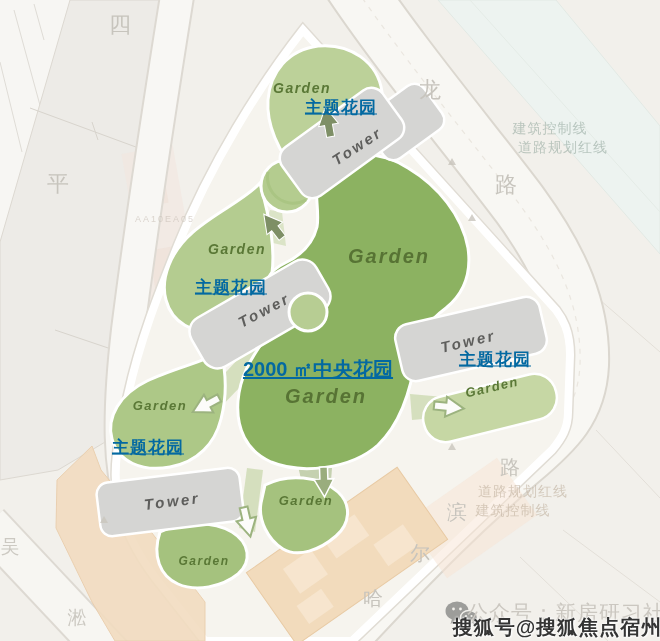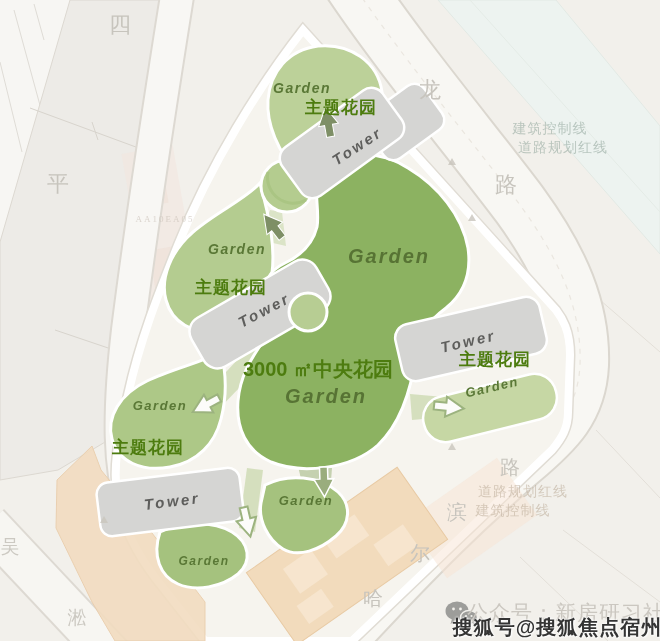--- a/index.html
+++ b/index.html
@@ -14,21 +14,21 @@
   .st2 { font-size:20px; }
   .st3 { font-size:19px; color:#ccc9c2; }
   .an  { color:rgba(148,168,158,.6); font-size:14px; letter-spacing:1px; }
   .an-warm { color:rgba(186,170,150,.55); }
   .an-code { color:rgba(203,194,184,.65); font-size:9px; letter-spacing:2px; }
   .gd  { color:#5a7836; font-size:14px; font-style:italic; font-weight:600; letter-spacing:1.5px; }
   .gd-big { font-size:20px; color:#577334; letter-spacing:2px; }
   .gd-sm  { font-size:13px; }
   .gd-xs  { font-size:12px; }
   .tw  { color:#5e5e5c; font-size:15px; font-style:italic; font-weight:600; letter-spacing:2.5px; }
-  .th  { color:#4d7c0f; font-size:17px; font-weight:800; letter-spacing:1px; }
+  .th  { color:#0369a1; font-size:17px; font-weight:800; letter-spacing:1px;text-decoration:underline; }
   .ct  { font-size:20px; letter-spacing:0; }
   .wm1 { color:#cbc7c0; font-size:21px; letter-spacing:1px; }
   .wm2 { color:#343434; font-size:20px; font-weight:700; letter-spacing:1px;
          text-shadow:0 0 2px #fff, 0 0 3px #fff, 1px 1px 2px #fff; }
 </style>
 </head>
 <body>
 
 <div class="canvas">
 
@@ -162,38 +162,38 @@
   <span class="lbl st st2" style="left:457px; top:512px;">滨</span>
   <span class="lbl st st2" style="left:420px; top:553px;">尔</span>
   <span class="lbl st st2" style="left:373px; top:598px;">哈</span>
   <span class="lbl st st3" style="left:10px; top:546px;">吴</span>
   <span class="lbl st st3" style="left:77px; top:617px;">淞</span>
 
   <span class="lbl an" style="left:550px; top:128px;">建筑控制线</span>
   <span class="lbl an" style="left:563px; top:147px;">道路规划红线</span>
   <span class="lbl an an-warm" style="left:523px; top:491px;">道路规划红线</span>
   <span class="lbl an an-warm" style="left:513px; top:510px;">建筑控制线</span>
-  <span class="lbl an an-code" style="left:165px; top:219px;font-family:Liberation Serif, serif;">AA10EA05</span>
+  <span class="lbl an an-code" style="left:165px; top:219px;">AA10EA05</span>
 
   <span class="lbl gd" style="left:302px; top:88px;">Garden</span>
   <span class="lbl gd gd-big" style="left:389px; top:256px;">Garden</span>
   <span class="lbl gd" style="left:237px; top:249px;">Garden</span>
   <span class="lbl gd gd-big" style="left:326px; top:396px;">Garden</span>
   <span class="lbl gd gd-sm" style="left:160px; top:405px;">Garden</span>
   <span class="lbl gd gd-sm" style="left:492px; top:387px; transform:translate(-50%,-50%) rotate(-13deg);">Garden</span>
   <span class="lbl gd gd-sm" style="left:306px; top:500px;">Garden</span>
   <span class="lbl gd gd-xs" style="left:204px; top:561px;">Garden</span>
 
   <span class="lbl tw" style="left:357px; top:146px; transform:translate(-50%,-50%) rotate(-33deg);">Tower</span>
   <span class="lbl tw" style="left:264px; top:310px; transform:translate(-50%,-50%) rotate(-28deg);">Tower</span>
   <span class="lbl tw" style="left:468px; top:341px; transform:translate(-50%,-50%) rotate(-13deg);">Tower</span>
   <span class="lbl tw" style="left:172px; top:501px; transform:translate(-50%,-50%) rotate(-7deg);">Tower</span>
 
   <span class="lbl th" style="left:341px; top:107px;">主题花园</span>
   <span class="lbl th" style="left:231px; top:287px;">主题花园</span>
   <span class="lbl th" style="left:495px; top:359px;">主题花园</span>
   <span class="lbl th" style="left:148px; top:447px;">主题花园</span>
-  <span class="lbl th ct" style="left:318px; top:369px;">3000 ㎡中央花园</span>
+  <span class="lbl th ct" style="left:318px; top:369px;">2000 ㎡中央花园</span>
 
   <span class="lbl wm1" style="left:566px; top:612px;">公众号：新房研习社</span>
   <span class="lbl wm2" style="left:568px; top:627px;">搜狐号@搜狐焦点宿州站</span>
 
 </div>
 
 </body></html>

